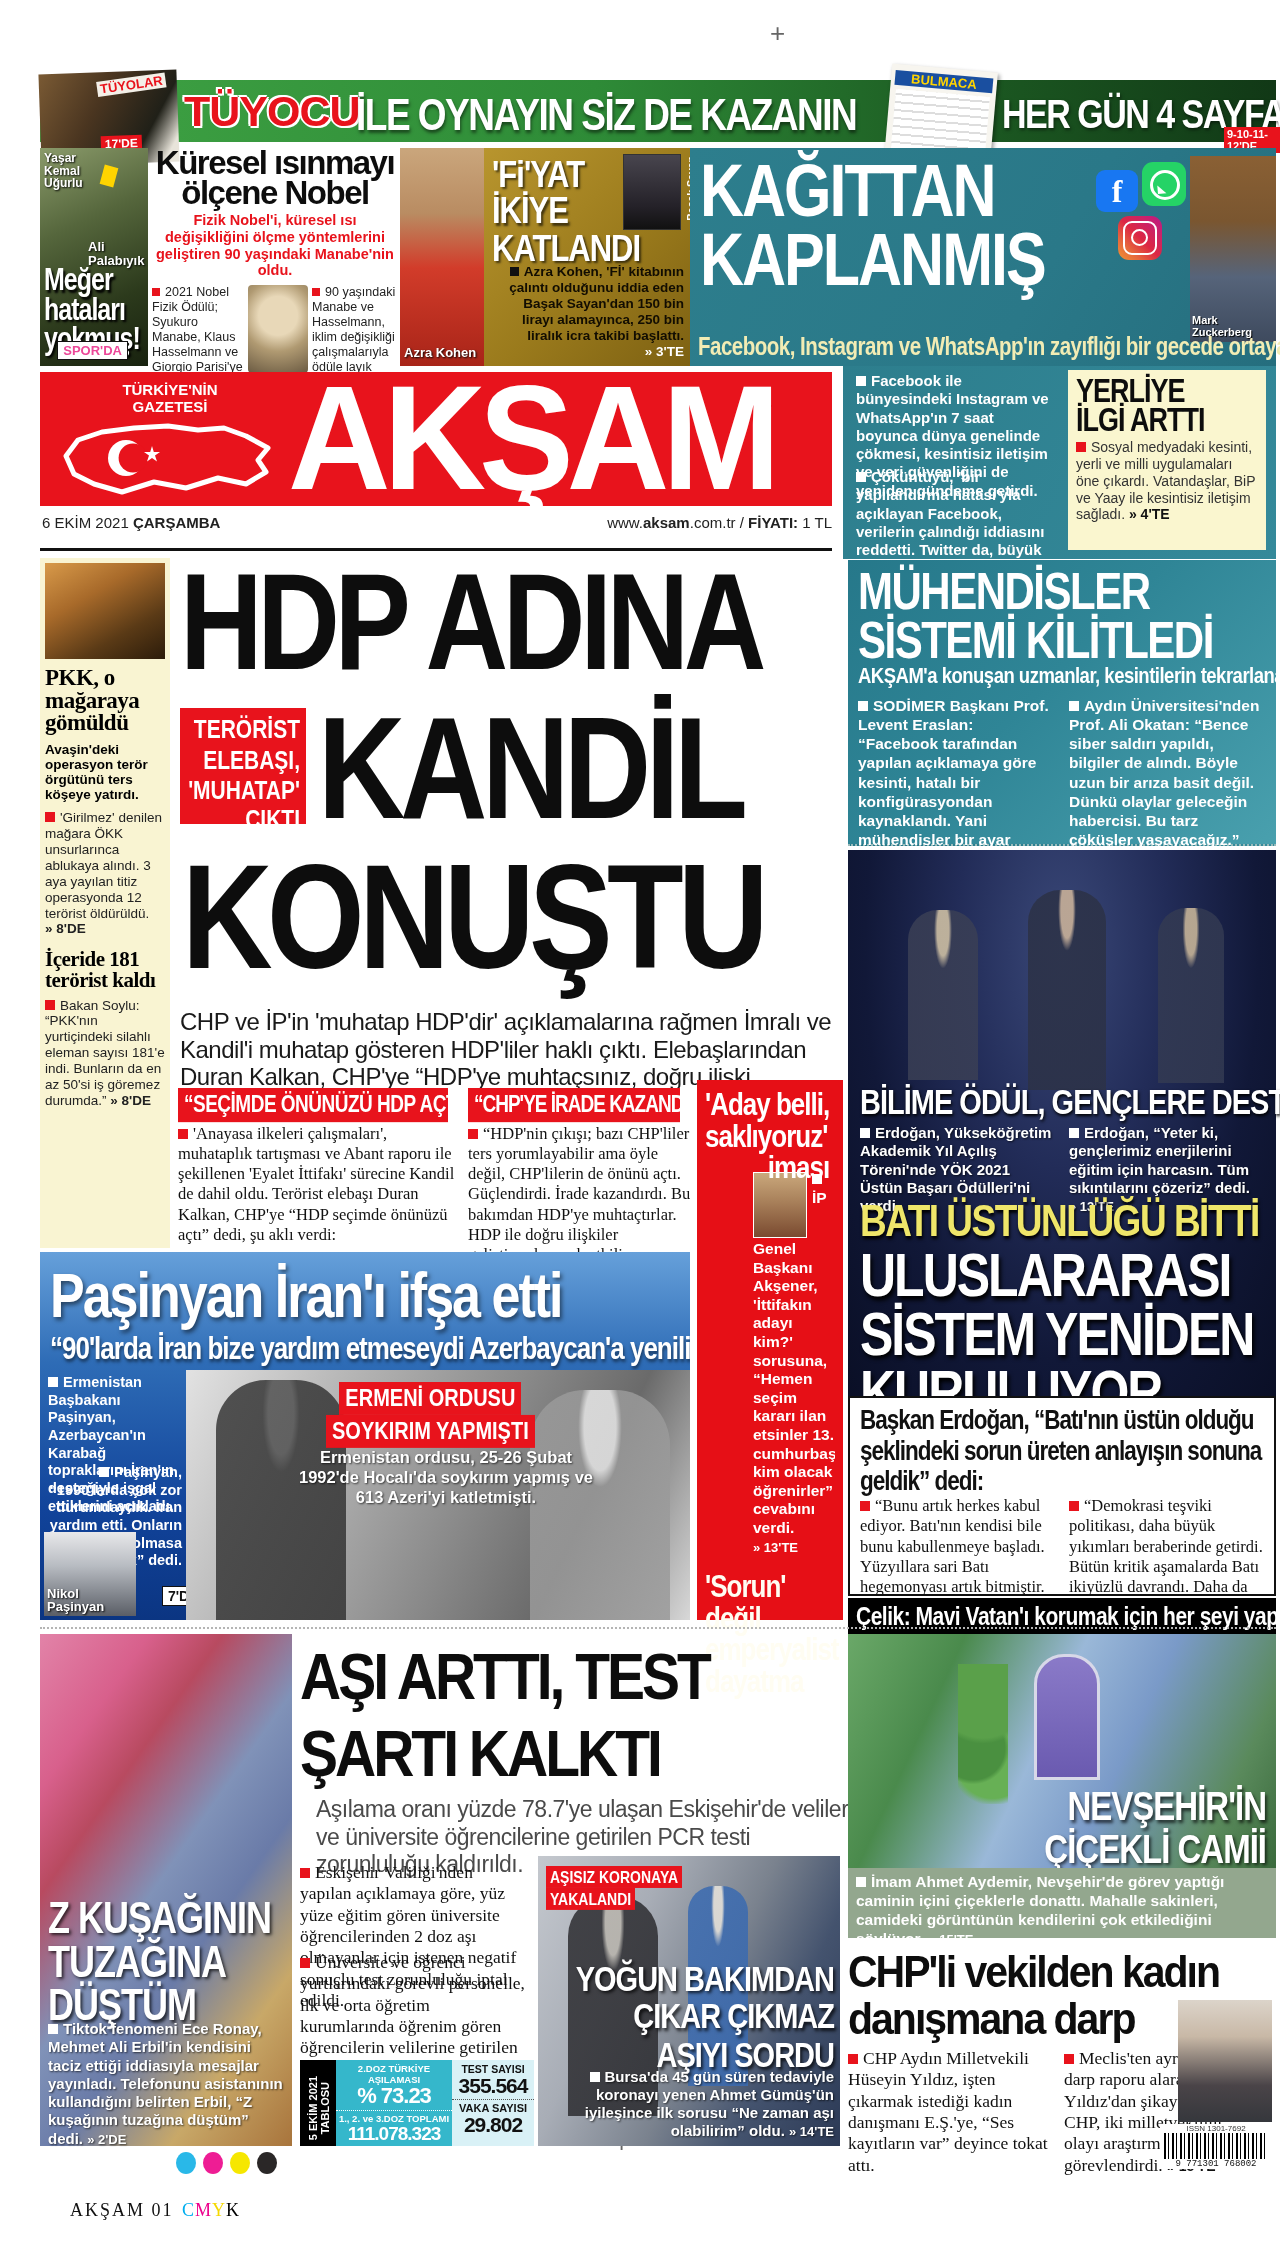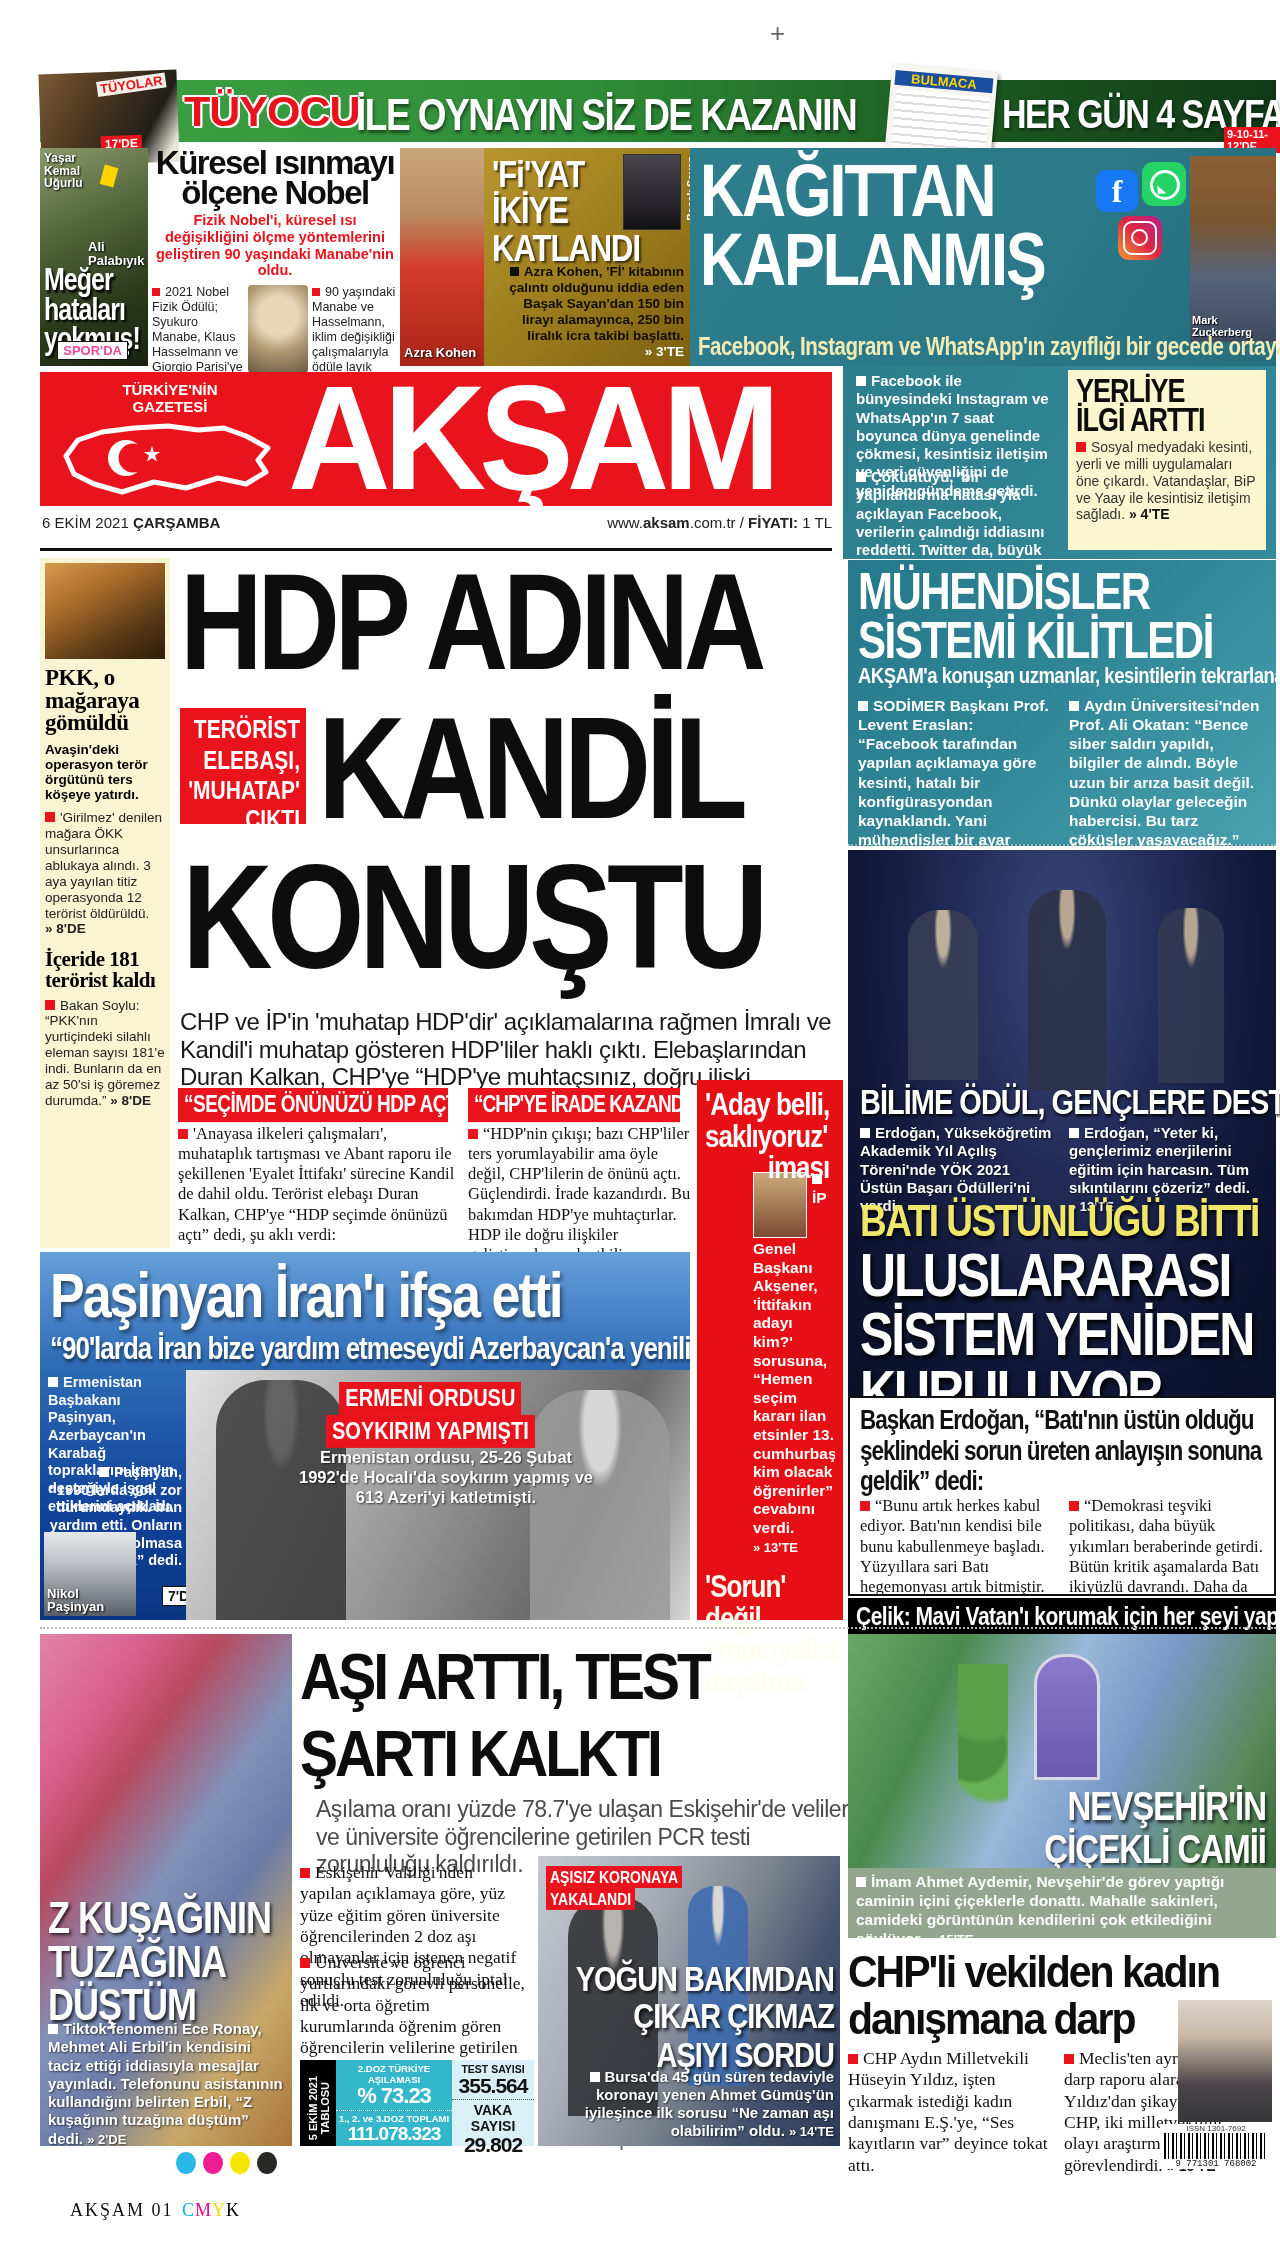--- a/index.html
+++ b/index.html
@@ -324,21 +324,21 @@
     </div>
     <div style="width:116px;background:#35b7cb;color:#fff;text-align:center;flex:none;padding-top:3px;">
       <div class="b" style="font-size:9.5px;">2.DOZ TÜRKİYE AŞILAMASI</div>
       <div class="b" style="font-size:22px;line-height:1.0;letter-spacing:-1px;">% 73.23</div>
       <div class="b" style="font-size:9.5px;margin-top:3px;border-top:1px dotted #fff;padding-top:2px;">1., 2. ve 3.DOZ TOPLAMI</div>
       <div class="b" style="font-size:19px;line-height:1.0;letter-spacing:-1px;">111.078.323</div>
     </div>
     <div style="width:82px;background:#d9f1f6;color:#111;text-align:center;flex:none;padding-top:3px;">
       <div class="b" style="font-size:10.5px;">TEST SAYISI</div>
       <div class="b" style="font-size:21px;line-height:1.0;letter-spacing:-1px;">355.564</div>
-      <div class="b" style="font-size:14px;margin-top:3px;border-top:1px dotted #555;padding-top:2px;">VAKA SAYISI</div>
+      <div class="b" style="font-size:11px;margin-top:3px;border-top:1px dotted #555;padding-top:2px;">VAKA SAYISI</div>
       <div class="b" style="font-size:21px;line-height:1.0;letter-spacing:-1px;">29.802</div>
     </div>
   </div>
 
   <div class="abs photo" style="left:538px;top:1856px;width:302px;height:290px;background:linear-gradient(115deg,#c4c8ce 0%,#a8adb6 30%,#7a828e 55%,#44536e 75%,#2c3a56 100%);">
     <div class="abs" style="left:30px;top:40px;width:90px;height:220px;background:radial-gradient(ellipse at 50% 12%,#b8b4ac 0 12%,#2c2c30 18% 100%);border-radius:40px 40px 0 0;opacity:.85;"></div>
     <div class="abs" style="left:150px;top:30px;width:60px;height:200px;background:radial-gradient(ellipse at 50% 10%,#e8e4dc 0 10%,#3a6ab0 16% 100%);border-radius:26px 26px 0 0;opacity:.85;"></div>
     <div class="abs b w tall" style="left:8px;top:10px;font-size:14px;line-height:1.3;">
       <span class="redtag" style="padding:0 4px;">AŞISIZ KORONAYA</span><br>
       <span class="redtag" style="padding:0 4px;">YAKALANDI</span>

